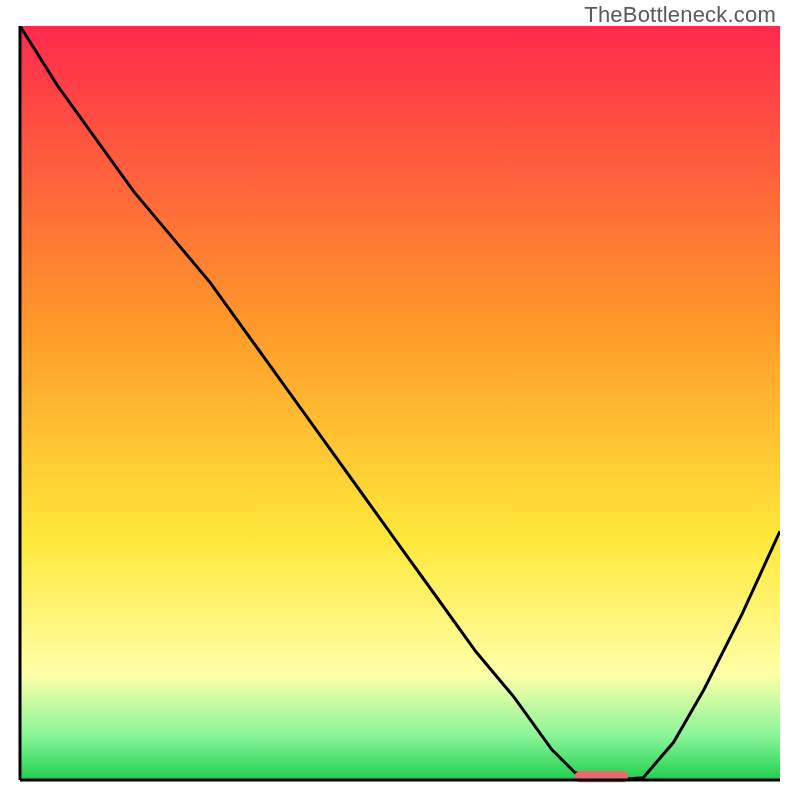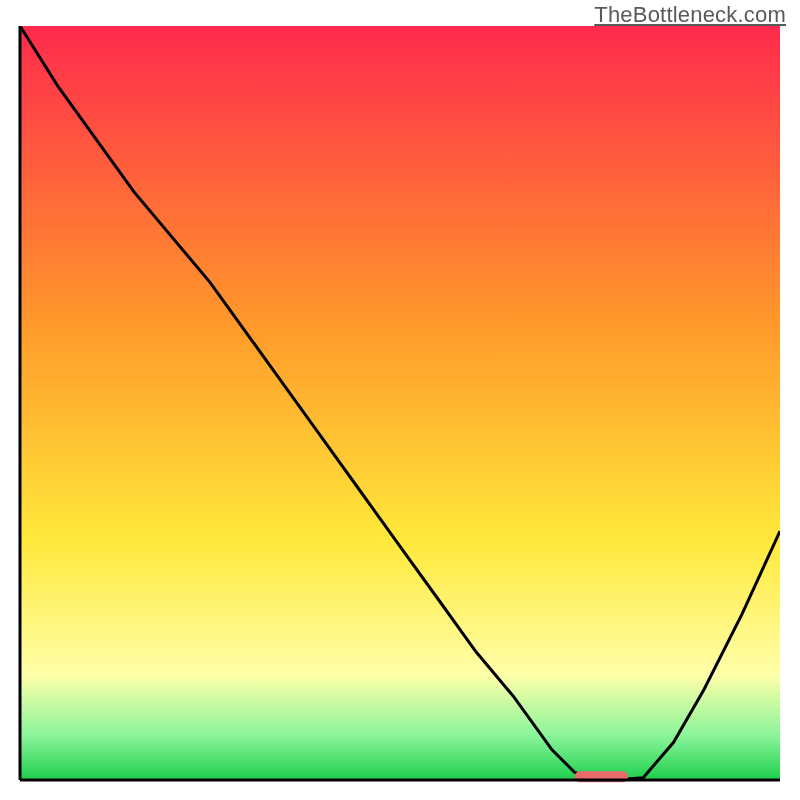--- a/index.html
+++ b/index.html
@@ -11,26 +11,25 @@
     font-family: Arial, Helvetica, sans-serif;
   }
   .container {
     position: relative;
     width: 800px;
     height: 800px;
   }
   .watermark {
     position: absolute;
     top: 2px;
-    right: 14px;
+    right: 24px;
     color: #5a5a5a;
     font-size: 22px;
     letter-spacing: 0.2px;
     z-index: 5;
-    text-decoration: underline;
   }
   svg.chart {
     position: absolute;
     left: 0;
     top: 0;
   }
 </style>
 </head>
 <body>
 

